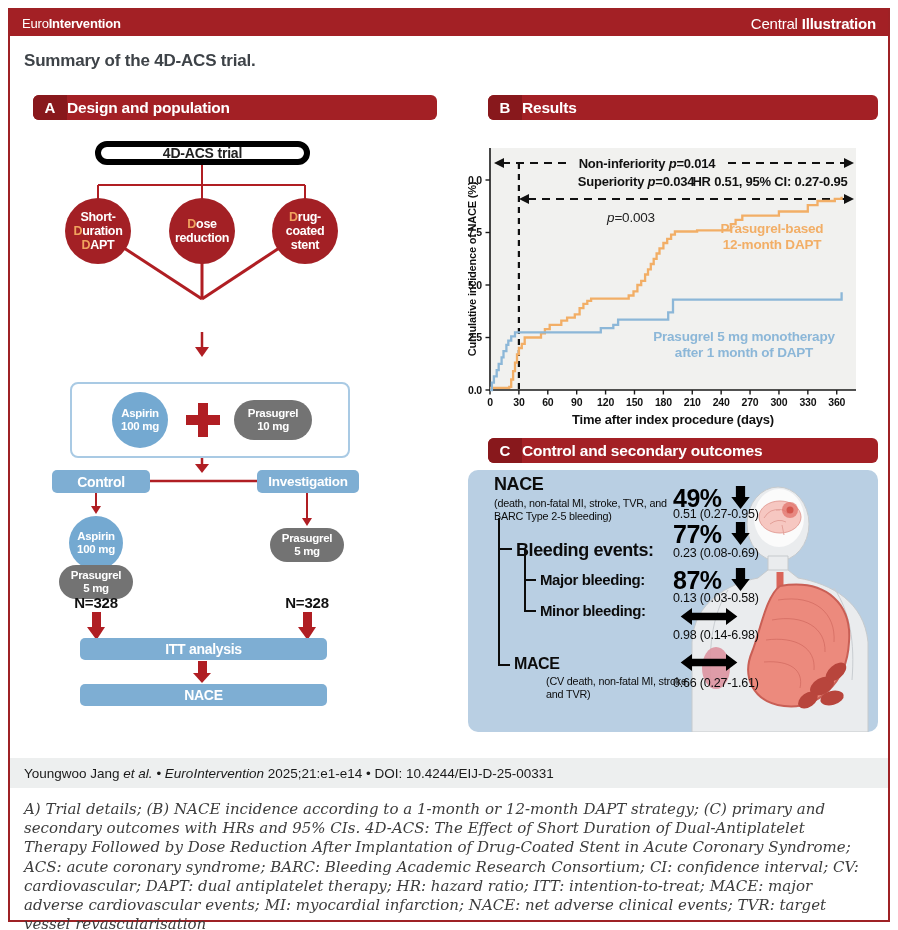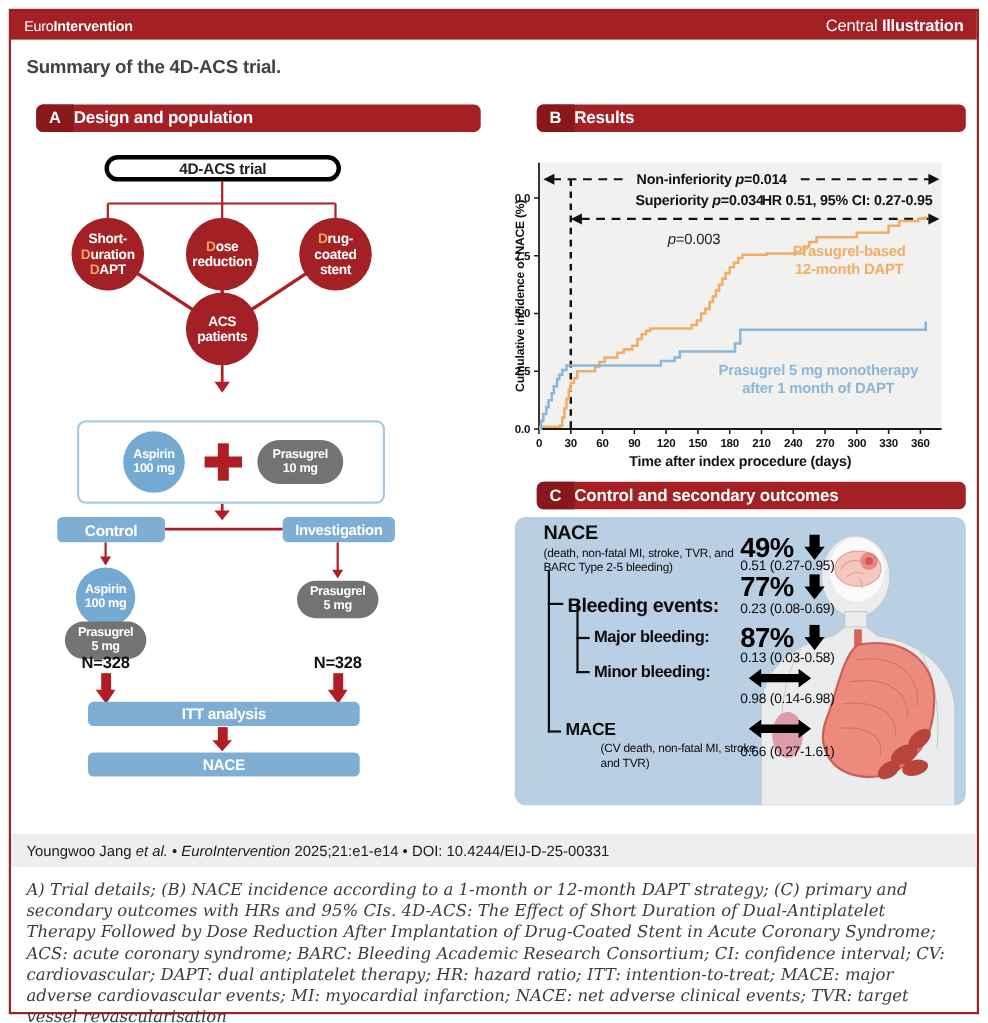--- a/index.html
+++ b/index.html
@@ -8,21 +8,21 @@
   .topbar{position:absolute;left:0;top:0;width:100%;height:26px;background:#A32025;color:#fff;display:flex;justify-content:space-between;align-items:center;padding:0 12px;box-sizing:border-box;}
   .jname{font-size:13px;letter-spacing:-0.2px;}
   .jlabel{font-size:15px;letter-spacing:-0.2px;}
   .fig-title{position:absolute;left:14px;top:41px;font-size:17px;font-weight:bold;color:#3E4348;letter-spacing:-0.2px;}
 
   .phdr{position:absolute;height:25px;background:#A32025;border-radius:6px;color:#fff;display:flex;align-items:center;}
   .chip{width:34px;height:25px;background:#88181C;border-radius:6px 0 0 6px;display:flex;align-items:center;justify-content:center;font-weight:bold;font-size:15px;}
   .phdr-title{flex:1;font-weight:bold;font-size:15.5px;letter-spacing:-0.2px;padding-right:31px;}
 
   .flow-lines{position:absolute;left:0;top:0;}
-  .trial-box{position:absolute;left:85px;top:131px;width:215px;height:24px;border:4px solid #000000;border-radius:12px;background:#fff;display:flex;align-items:center;justify-content:center;font-weight:bold;font-size:14px;color:#222;box-sizing:border-box;letter-spacing:-0.2px;}
+  .trial-box{position:absolute;left:85px;top:131px;width:215px;height:24px;border:6px solid #000000;border-radius:12px;background:#fff;display:flex;align-items:center;justify-content:center;font-weight:bold;font-size:14px;color:#222;box-sizing:border-box;letter-spacing:-0.2px;}
   .red-circle{position:absolute;background:#A32025;border-radius:50%;color:#fff;display:flex;flex-direction:column;align-items:center;justify-content:center;font-weight:bold;font-size:12.5px;line-height:1.12;text-align:center;letter-spacing:-0.3px;}
   .red-circle .hi{color:#F0A35E;}
   .blue-bar{position:absolute;background:#7EAED3;border-radius:5px;color:#fff;font-weight:bold;display:flex;align-items:center;justify-content:center;font-size:14px;letter-spacing:-0.3px;}
   .dapt-box{position:absolute;left:60px;top:372px;width:280px;height:76px;border:2px solid #A9CAE4;border-radius:8px;background:#fff;box-sizing:border-box;}
   .blue-circle{position:absolute;background:#74A9D1;border-radius:50%;color:#fff;font-weight:bold;display:flex;flex-direction:column;align-items:center;justify-content:center;text-align:center;line-height:1.12;font-size:11.5px;letter-spacing:-0.3px;}
   .pill{position:absolute;background:#737373;border-radius:40px;color:#fff;font-weight:bold;display:flex;flex-direction:column;align-items:center;justify-content:center;line-height:1.12;font-size:11.5px;text-align:center;letter-spacing:-0.3px;}
   .plus{position:absolute;left:176px;top:393px;width:34px;height:34px;}
   .plus i{position:absolute;background:#B01E23;}
   .plus i.h{left:0;top:12px;width:34px;height:10px;}
   .plus i.v{left:12px;top:0;width:10px;height:34px;}
@@ -104,24 +104,20 @@
           <span><span class="hi">D</span>ose</span>
           <span>reduction</span>
         </div>
         <div class="red-circle" style="left: 262px; top: 188px; width: 66px; height: 66px;">
           <span><span class="hi">D</span>rug-</span>
           <span>coated</span>
           <span>stent</span>
         </div>
       </div>
 
-  <div class="red-circle" style="left:159px;top:256px;width:66px;height:66px;">
-    <span>ACS</span>
-    <span>patients</span>
-  </div>
 
 
   <div class="dapt-box"></div>
   <div class="blue-circle" style="left:102px;top:382px;width:56px;height:56px;">
     <span>Aspirin</span>
     <span>100 mg</span>
   </div>
   <div class="plus">
         <i class="h"></i>
         <i class="v"></i>

